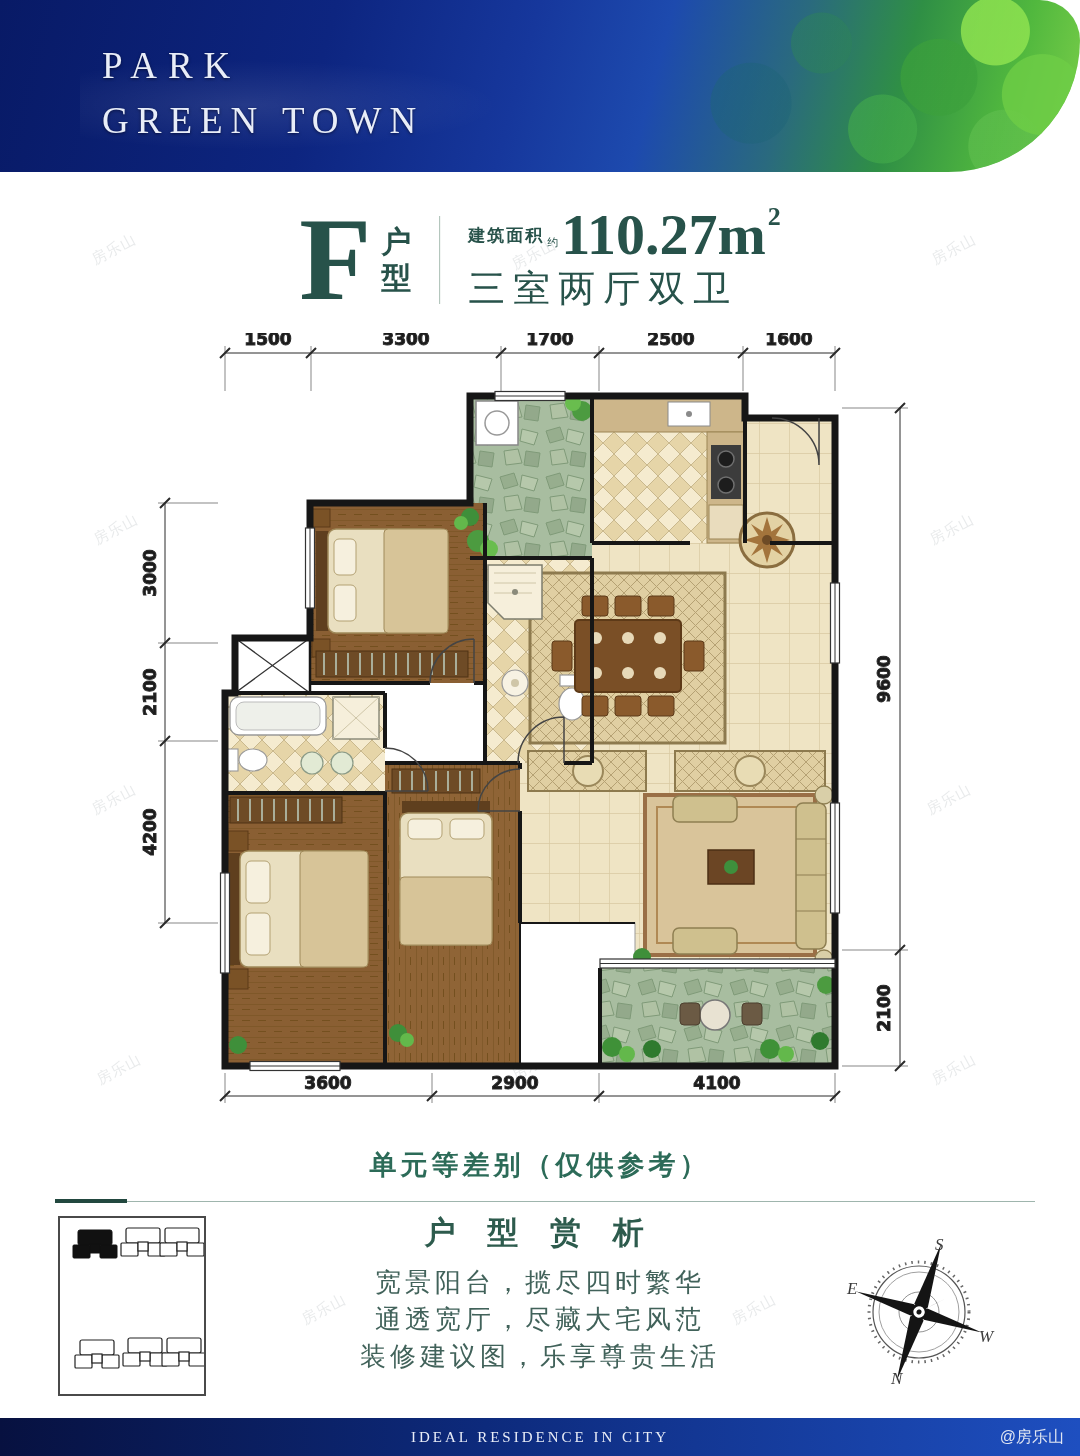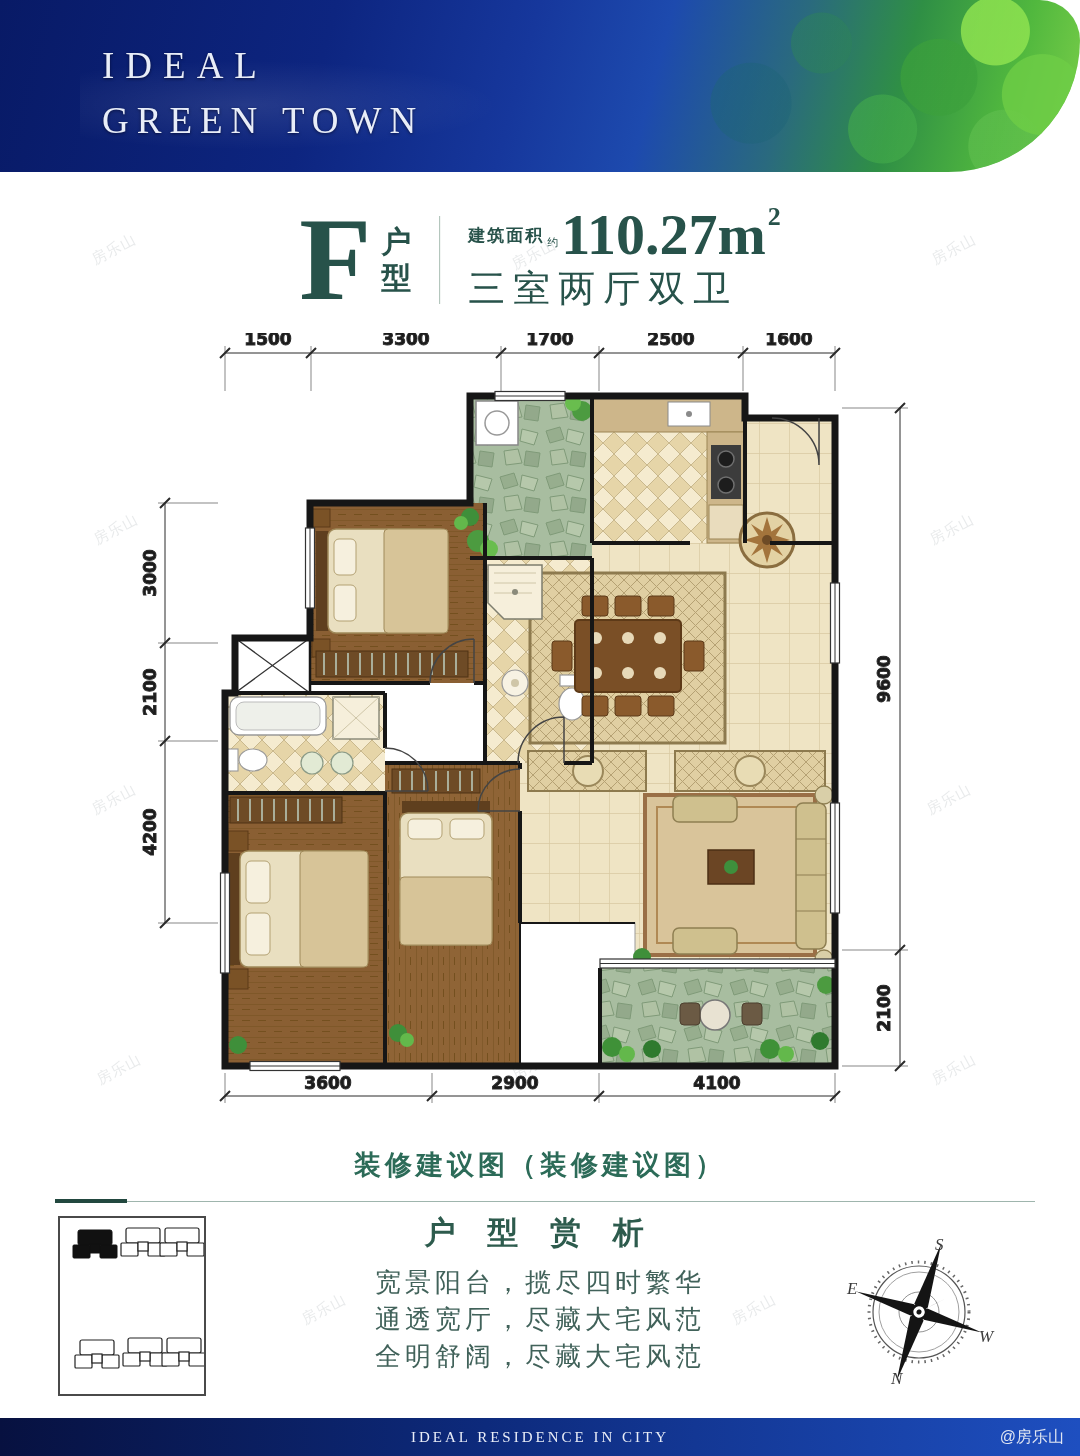--- a/index.html
+++ b/index.html
@@ -89,21 +89,21 @@
 <span class="wm" style="left:95px;top:1060px">房乐山</span>
 <span class="wm" style="left:510px;top:1055px">房乐山</span>
 <span class="wm" style="left:930px;top:1060px">房乐山</span>
 <span class="wm" style="left:300px;top:1300px">房乐山</span>
 <span class="wm" style="left:730px;top:1300px">房乐山</span>
 
 <div class="header">
   <div class="foliage"></div>
   <div class="cloud"></div>
   <div class="brand">
-    <div class="l1">IDEAL</div>
+    <div class="l1">PARK</div>
     <div class="l2">GREEN TOWN</div>
   </div>
 </div>
 
 <div class="unit-title">
   <div class="unit-letter">F</div>
   <div class="unit-cjk">
     <span>户</span>
     <span>型</span>
   </div>
@@ -390,21 +390,21 @@
     <path d="M95 763 H705" stroke-width="1"></path>
     <path d="M95 740 V770 M302 740 V770 M469 740 V770 M705 740 V770" stroke-width="0.7" stroke="#555"></path>
     <path d="M90 768 L100 758 M297 768 L307 758 M464 768 L474 758 M700 768 L710 758" stroke-width="2"></path>
     <text class="dim-label" x="198" y="756" text-anchor="middle">3600</text>
     <text class="dim-label" x="385" y="756" text-anchor="middle">2900</text>
     <text class="dim-label" x="587" y="756" text-anchor="middle">4100</text>
   </g>
 </svg>
 </div>
 
-<div class="plan-caption">装修建议图（装修建议图）</div>
+<div class="plan-caption">单元等差别（仅供参考）</div>
 
 <div class="rule-thin"></div>
 <div class="rule-thick"></div>
 
 <div class="sitemap">
 <svg width="144" height="176" viewBox="0 0 144 176" xmlns="http://www.w3.org/2000/svg">
   <defs>
     <g id="bldg">
       <rect x="0" y="0" width="34" height="15" rx="2"></rect>
       <rect x="-5" y="15" width="17" height="13" rx="1"></rect>
@@ -423,21 +423,21 @@
     <use href="#bldg" x="107" y="120"></use>
   </g>
 </svg>
 </div>
 
 <div class="analysis">
   <div class="analysis-title">户 型 赏 析</div>
   <div class="analysis-lines">
     <div class="analysis-line">宽景阳台，揽尽四时繁华</div>
     <div class="analysis-line">通透宽厅，尽藏大宅风范</div>
-    <div class="analysis-line">全明舒阔，尽藏大宅风范</div>
+    <div class="analysis-line">装修建议图，乐享尊贵生活</div>
   </div>
 </div>
 
 <div class="compass">
 <svg width="152" height="152" viewBox="0 0 152 152" xmlns="http://www.w3.org/2000/svg">
   <circle cx="76" cy="76" r="46" fill="none" stroke="#555" stroke-width="1.2"></circle>
   <circle cx="76" cy="76" r="40" fill="none" stroke="#888" stroke-width="0.8"></circle>
   <circle cx="76" cy="76" r="50" fill="none" stroke="#666" stroke-width="3" stroke-dasharray="1.5 5"></circle>
   <circle cx="76" cy="76" r="20" fill="none" stroke="#777" stroke-width="0.8"></circle>
   <g transform="rotate(18 76 76)">

